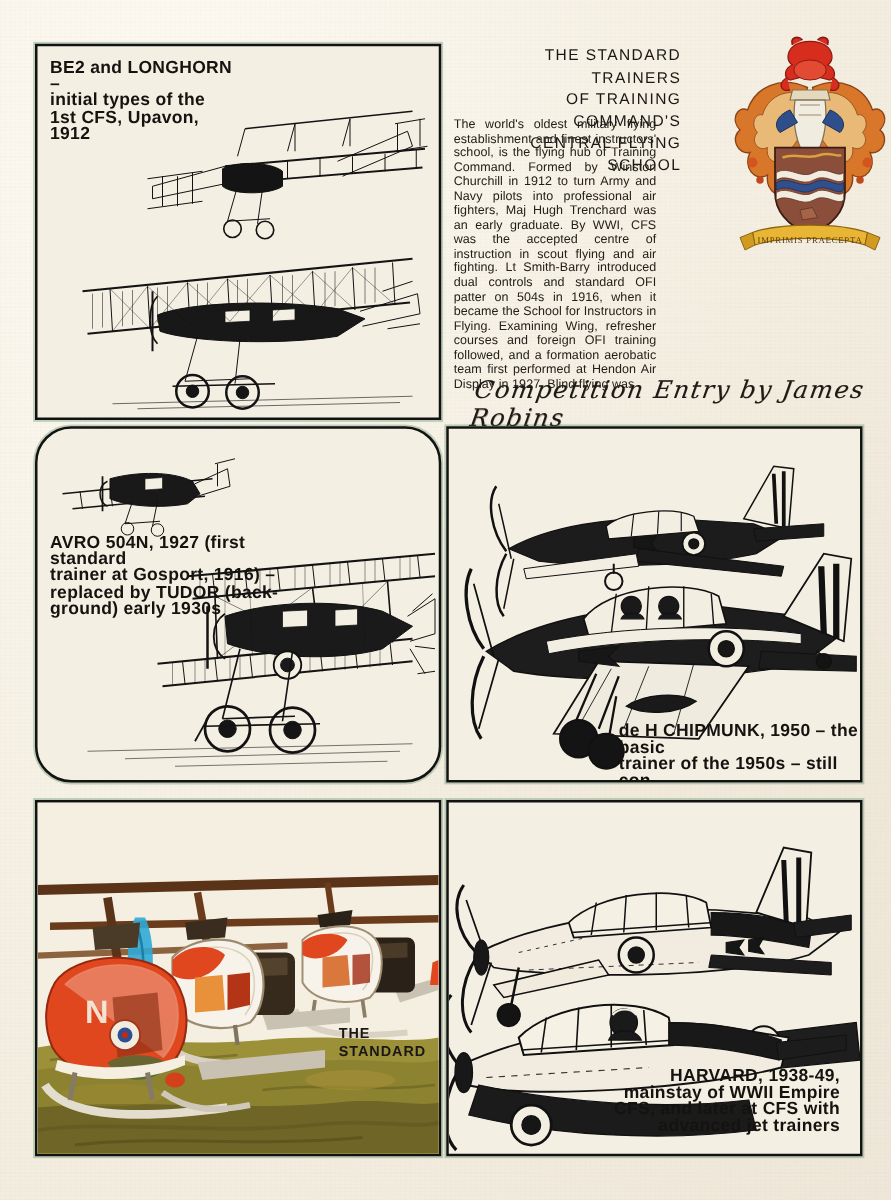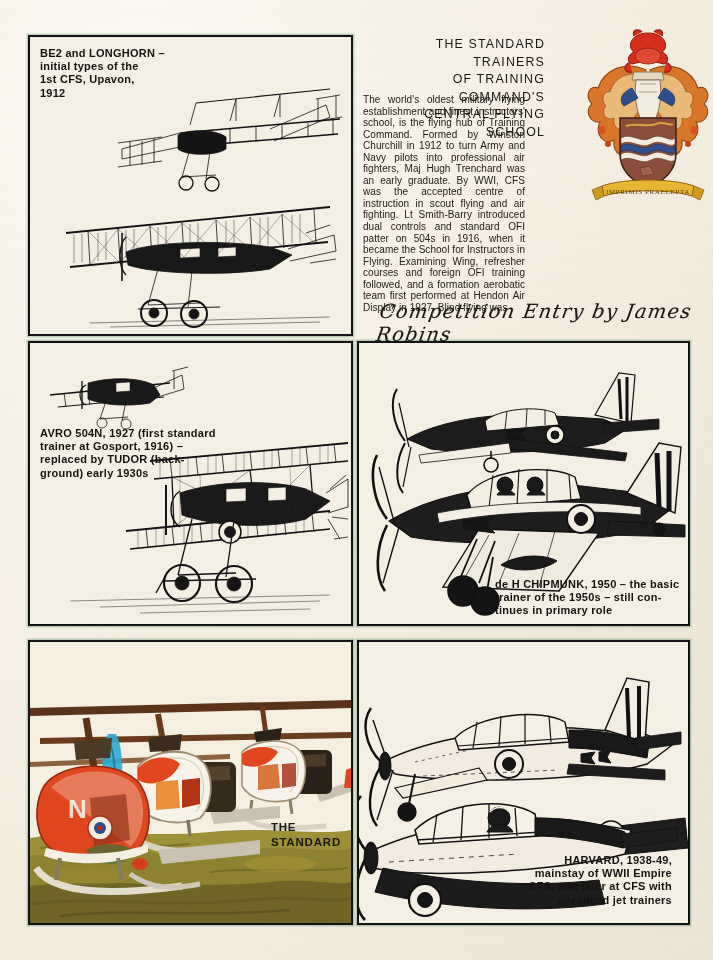--- a/index.html
+++ b/index.html
@@ -32,21 +32,21 @@
     border: 2.5px solid #121212;
     background: #f4efe3;
     box-shadow: 0 0 0 1.5px rgba(40,110,60,.28);
     overflow: hidden;
   }
   .panel-inner { position: absolute; inset: 0; overflow: hidden; }
 
   
   .caption {
     position: absolute;
-    font-size: 11px;
+    font-size: 14px;
     font-weight: bold;
     line-height: 13.2px;
     color: #15130f;
     letter-spacing: .25px;
     z-index: 12;
     white-space: pre-line;
   }
   .caption.right { text-align: right; }
 
   
@@ -244,21 +244,21 @@
         <path d="M18 160 C40 152 88 152 110 160 L108 170 C86 163 42 163 20 170 Z" fill="#e8b534" stroke="#8d6412" stroke-width="1"></path>
         <path d="M18 160 L8 164 L12 174 L20 170 Z" fill="#d19b22" stroke="#8d6412" stroke-width=".8"></path>
         <path d="M110 160 L120 164 L116 174 L108 170 Z" fill="#d19b22" stroke="#8d6412" stroke-width=".8"></path>
         <text x="64" y="168" text-anchor="middle" font-family="Liberation Serif, serif" font-size="7" fill="#5b3a0c" letter-spacing="0.6">IMPRIMIS PRAECEPTA</text>
       </g>
     </svg>
   </div>
 
   <div class="signature">Competition Entry by James Robins</div>
 
-  <div class="panel" style="left:28px; top:341px; width:321px; height:281px;">
+  <div class="panel" style="left:28px; top:341px; width:321px; height:281px;border-radius:29px;">
     <div class="panel-inner">
       <div class="ink">
         <svg viewBox="0 0 321 281" preserveAspectRatio="none">
           <g stroke="#131313" fill="none" stroke-width="0.8">
 
             <path d="M20 52 L140 40" stroke-width="1.4"></path>
             <path d="M28 64 L134 54" stroke-width="1.2"></path>
             <path d="M34 50 L36 64 M58 48 L60 62 M84 46 L86 60 M110 44 L112 58"></path>
             <path d="M58 40 C80 34 108 34 124 42 L130 52 L120 60 C98 64 72 62 58 56 Z" fill="#191919" stroke="#111"></path>
             <path d="M86 40 L100 39 L100 48 L86 49 Z" fill="#f4efe3" stroke="#111" stroke-width=".5"></path>

